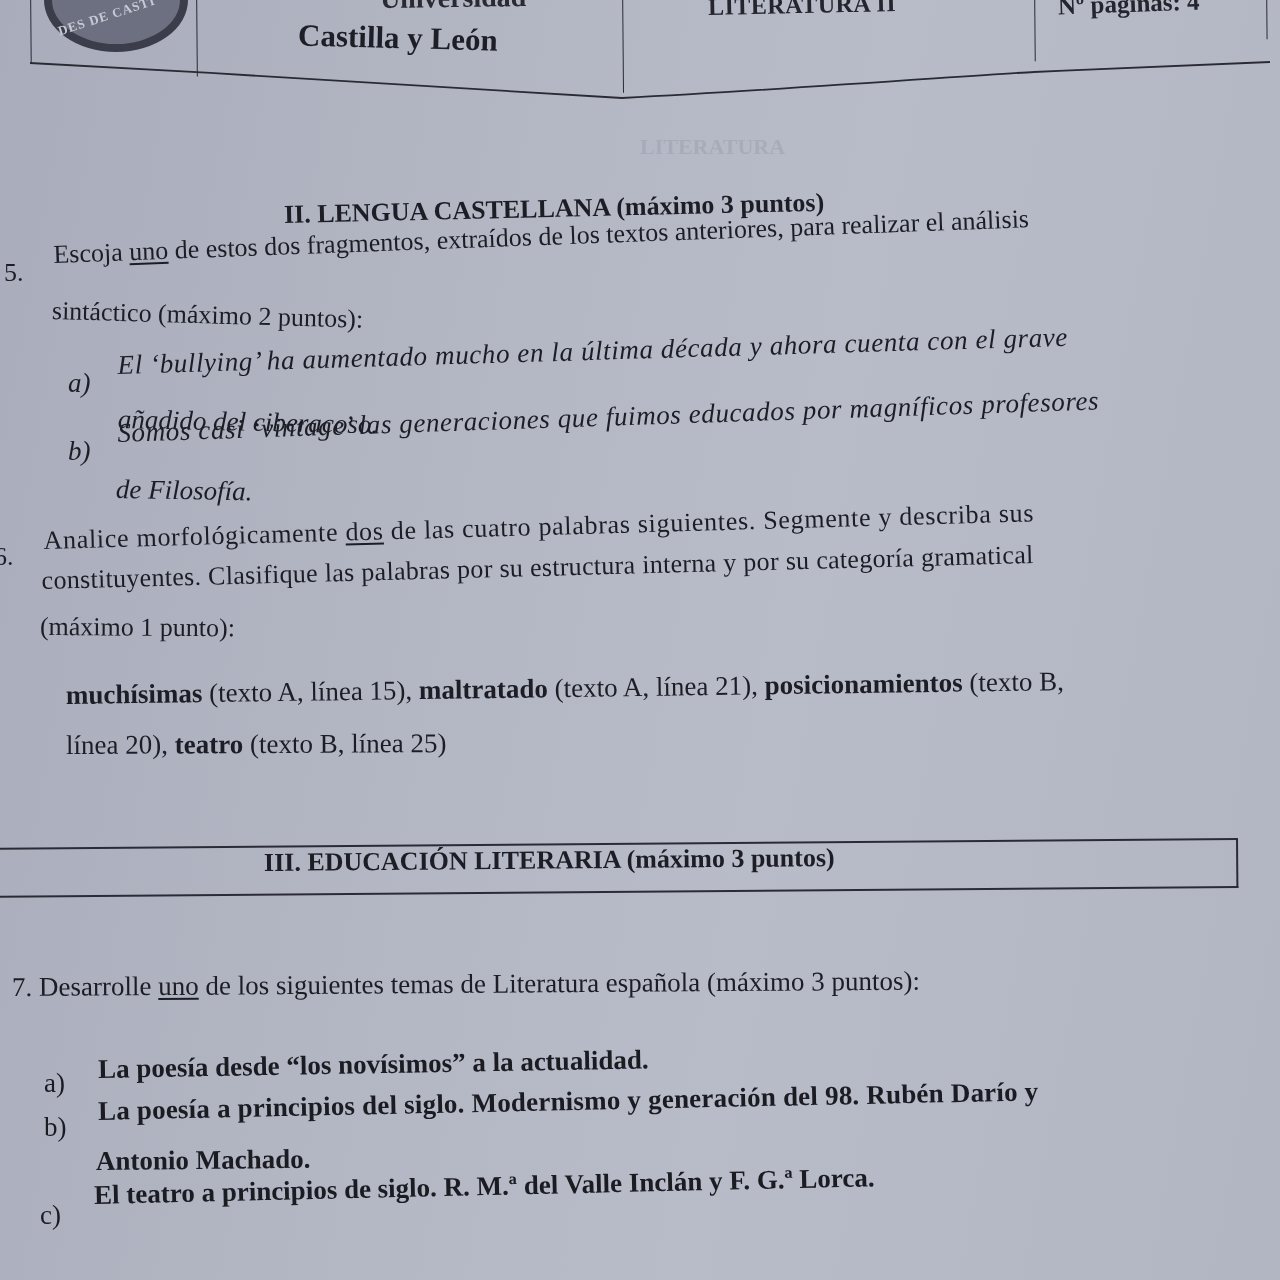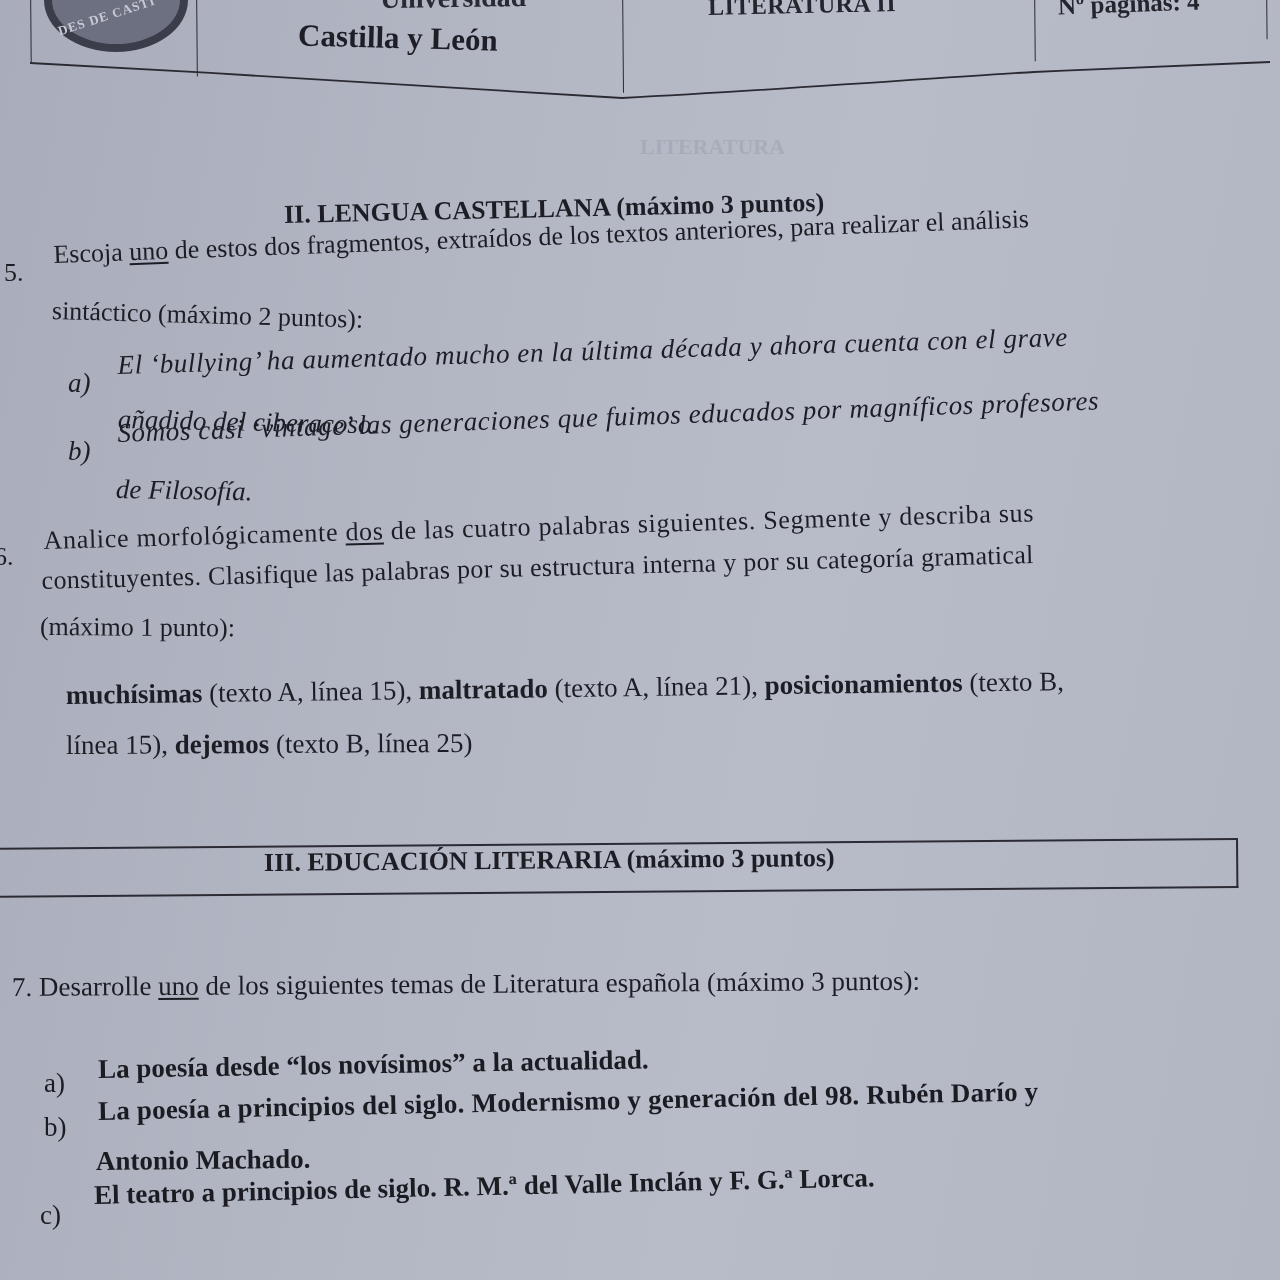--- a/index.html
+++ b/index.html
@@ -335,21 +335,21 @@
   <div class="text-line q6-l1">
     <span>Analice morfológicamente </span><span class="u">dos</span><span> de las cuatro palabras siguientes. Segmente y describa sus</span>
   </div>
   <div class="text-line q6-l2">constituyentes. Clasifique las palabras por su estructura interna y por su categoría gramatical</div>
   <div class="text-line q6-l3">(máximo 1 punto):</div>
 
   <div class="words-line w-l1">
     <b>muchísimas</b><span> (texto A, línea 15), </span><b>maltratado</b><span> (texto A, línea 21), </span><b>posicionamientos</b><span> (texto B,</span>
   </div>
   <div class="words-line w-l2">
-    <span>línea 15), </span><b>dejemos</b><span> (texto B, línea 25)</span>
+    <span>línea 20), </span><b>teatro</b><span> (texto B, línea 25)</span>
   </div>
 
   <div class="s3-box"></div>
   <div class="section-title s3-title">III. EDUCACIÓN LITERARIA (máximo 3 puntos)</div>
 
   <div class="text-line q7-l1">
     <span>7. Desarrolle </span><span class="u">uno</span><span> de los siguientes temas de Literatura española (máximo 3 puntos):</span>
   </div>
 
   <div class="opt-lbl q7a-lbl">a)</div>

